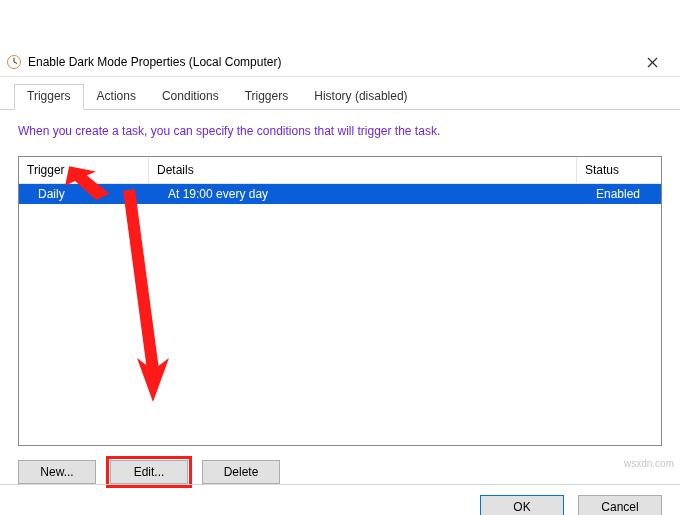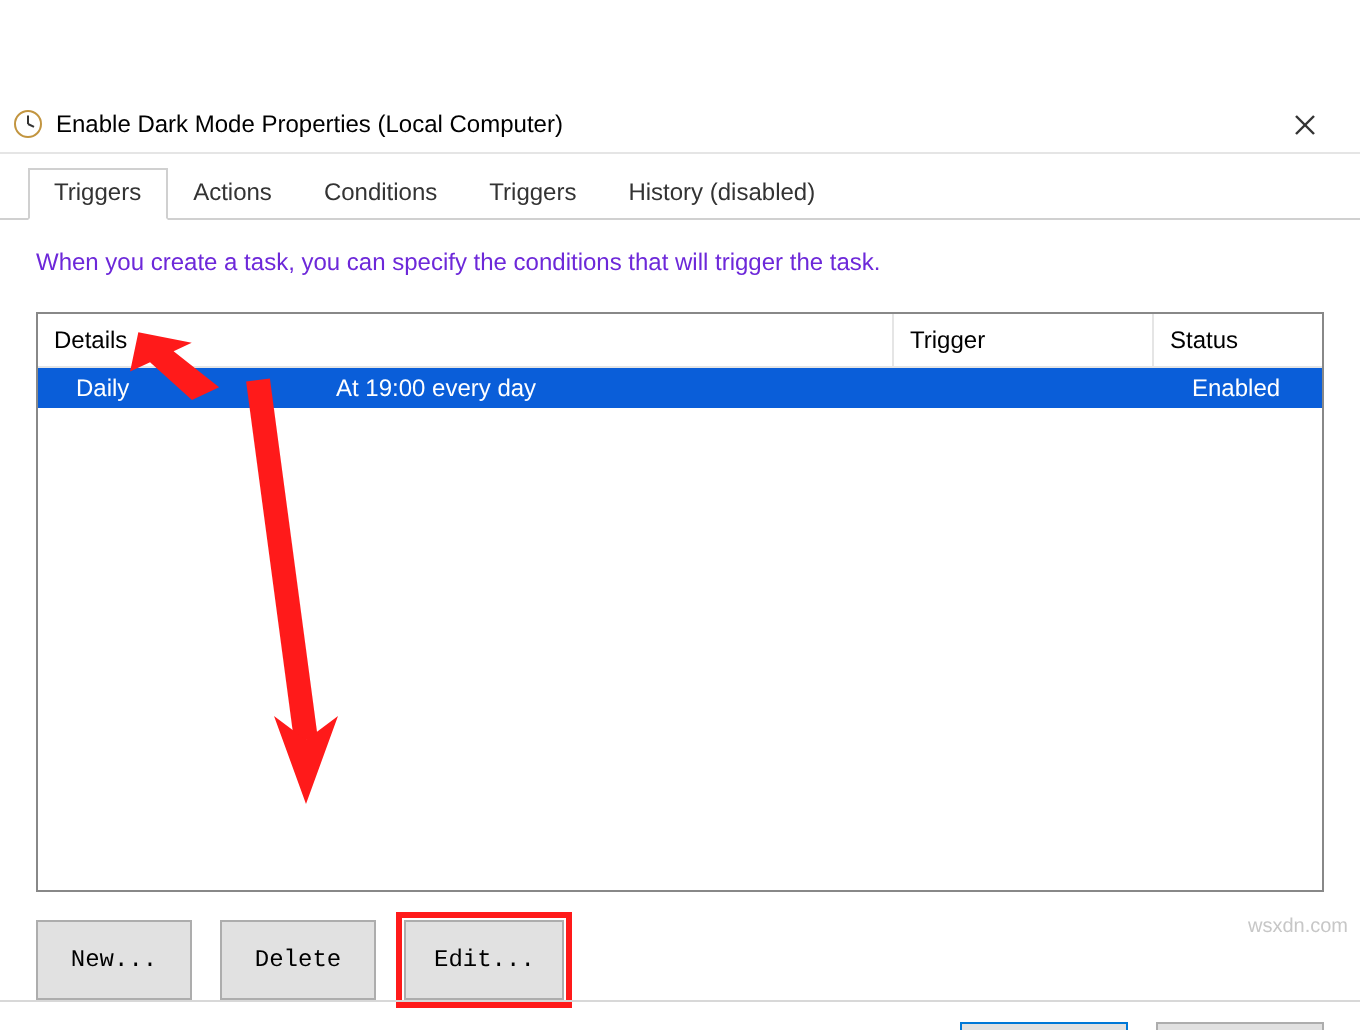--- a/index.html
+++ b/index.html
@@ -30,22 +30,22 @@
     .col { padding:6px 8px; border-right:1px solid #e5e5e5; }
     .col-trigger { width:130px; }
     .col-details { flex:1; }
     .col-status { width:84px; border-right:none; }
     .list-rows { flex:1; overflow:auto; }
     .row { display:flex; font-size:12px; }
     .row.selected { background:#0a5ed9; color:#fff; }
     .row .col { border-right:none; padding:3px 19px; }
     .row-btns { display:flex; gap:14px; padding:14px 0 0 0; }
     .btn-action {
-      min-width: 78px; height:40px; font-size:12px; background:#e1e1e1; border:1px solid #adadad;
-      padding:0 14px; display:flex; align-items:center; justify-content:center; cursor:default;font-family:Liberation Mono, monospace;
+      min-width: 78px; height:24px; font-size:12px; background:#e1e1e1; border:1px solid #adadad;
+      padding:0 14px; display:flex; align-items:center; justify-content:center; cursor:default;
     }
     .edit-highlight { outline:3px solid #ff1a1a; outline-offset:1px; }
     .footer { border-top:1px solid #d8d8d8; display:flex; justify-content:flex-end; gap:14px; padding:10px 18px 12px 0; }
     .btn-dialog {
       min-width:84px; height:24px; font-size:12px; background:#e1e1e1; border:1px solid #adadad;
       display:flex; align-items:center; justify-content:center;
     }
     .btn-dialog.default { border:1px solid #0078d7; }
     .watermark { position:absolute; right:6px; bottom:46px; font-size:10px; color:#c7c7c7; }
     
@@ -79,37 +79,37 @@
     <div class="tab">Conditions</div>
     <div class="tab">Triggers</div>
     <div class="tab">History (disabled)</div>
   </div>
 
   <div class="tab-body">
     <div class="intro">When you create a task, you can specify the conditions that will trigger the task.</div>
 
     <div class="listbox">
       <div class="list-head">
+        <div class="col col-trigger">Trigger</div>
         <div class="col col-details">Details</div>
-        <div class="col col-trigger">Trigger</div>
         <div class="col col-status">Status</div>
       </div>
       <div class="list-rows">
         <div class="row selected">
           <div class="col col-trigger">Daily</div>
           <div class="col col-details">At 19:00 every day</div>
           <div class="col col-status">Enabled</div>
         </div>
       </div>
     </div>
 
     <div class="row-btns">
       <div class="btn-action">New...</div>
+      <div class="btn-action edit-highlight">Edit...</div>
       <div class="btn-action">Delete</div>
-      <div class="btn-action edit-highlight">Edit...</div>
     </div>
   </div>
 
   <div class="footer">
     <div class="btn-dialog default">OK</div>
     <div class="btn-dialog">Cancel</div>
   </div>
 
   <div class="watermark">wsxdn.com</div>
 

